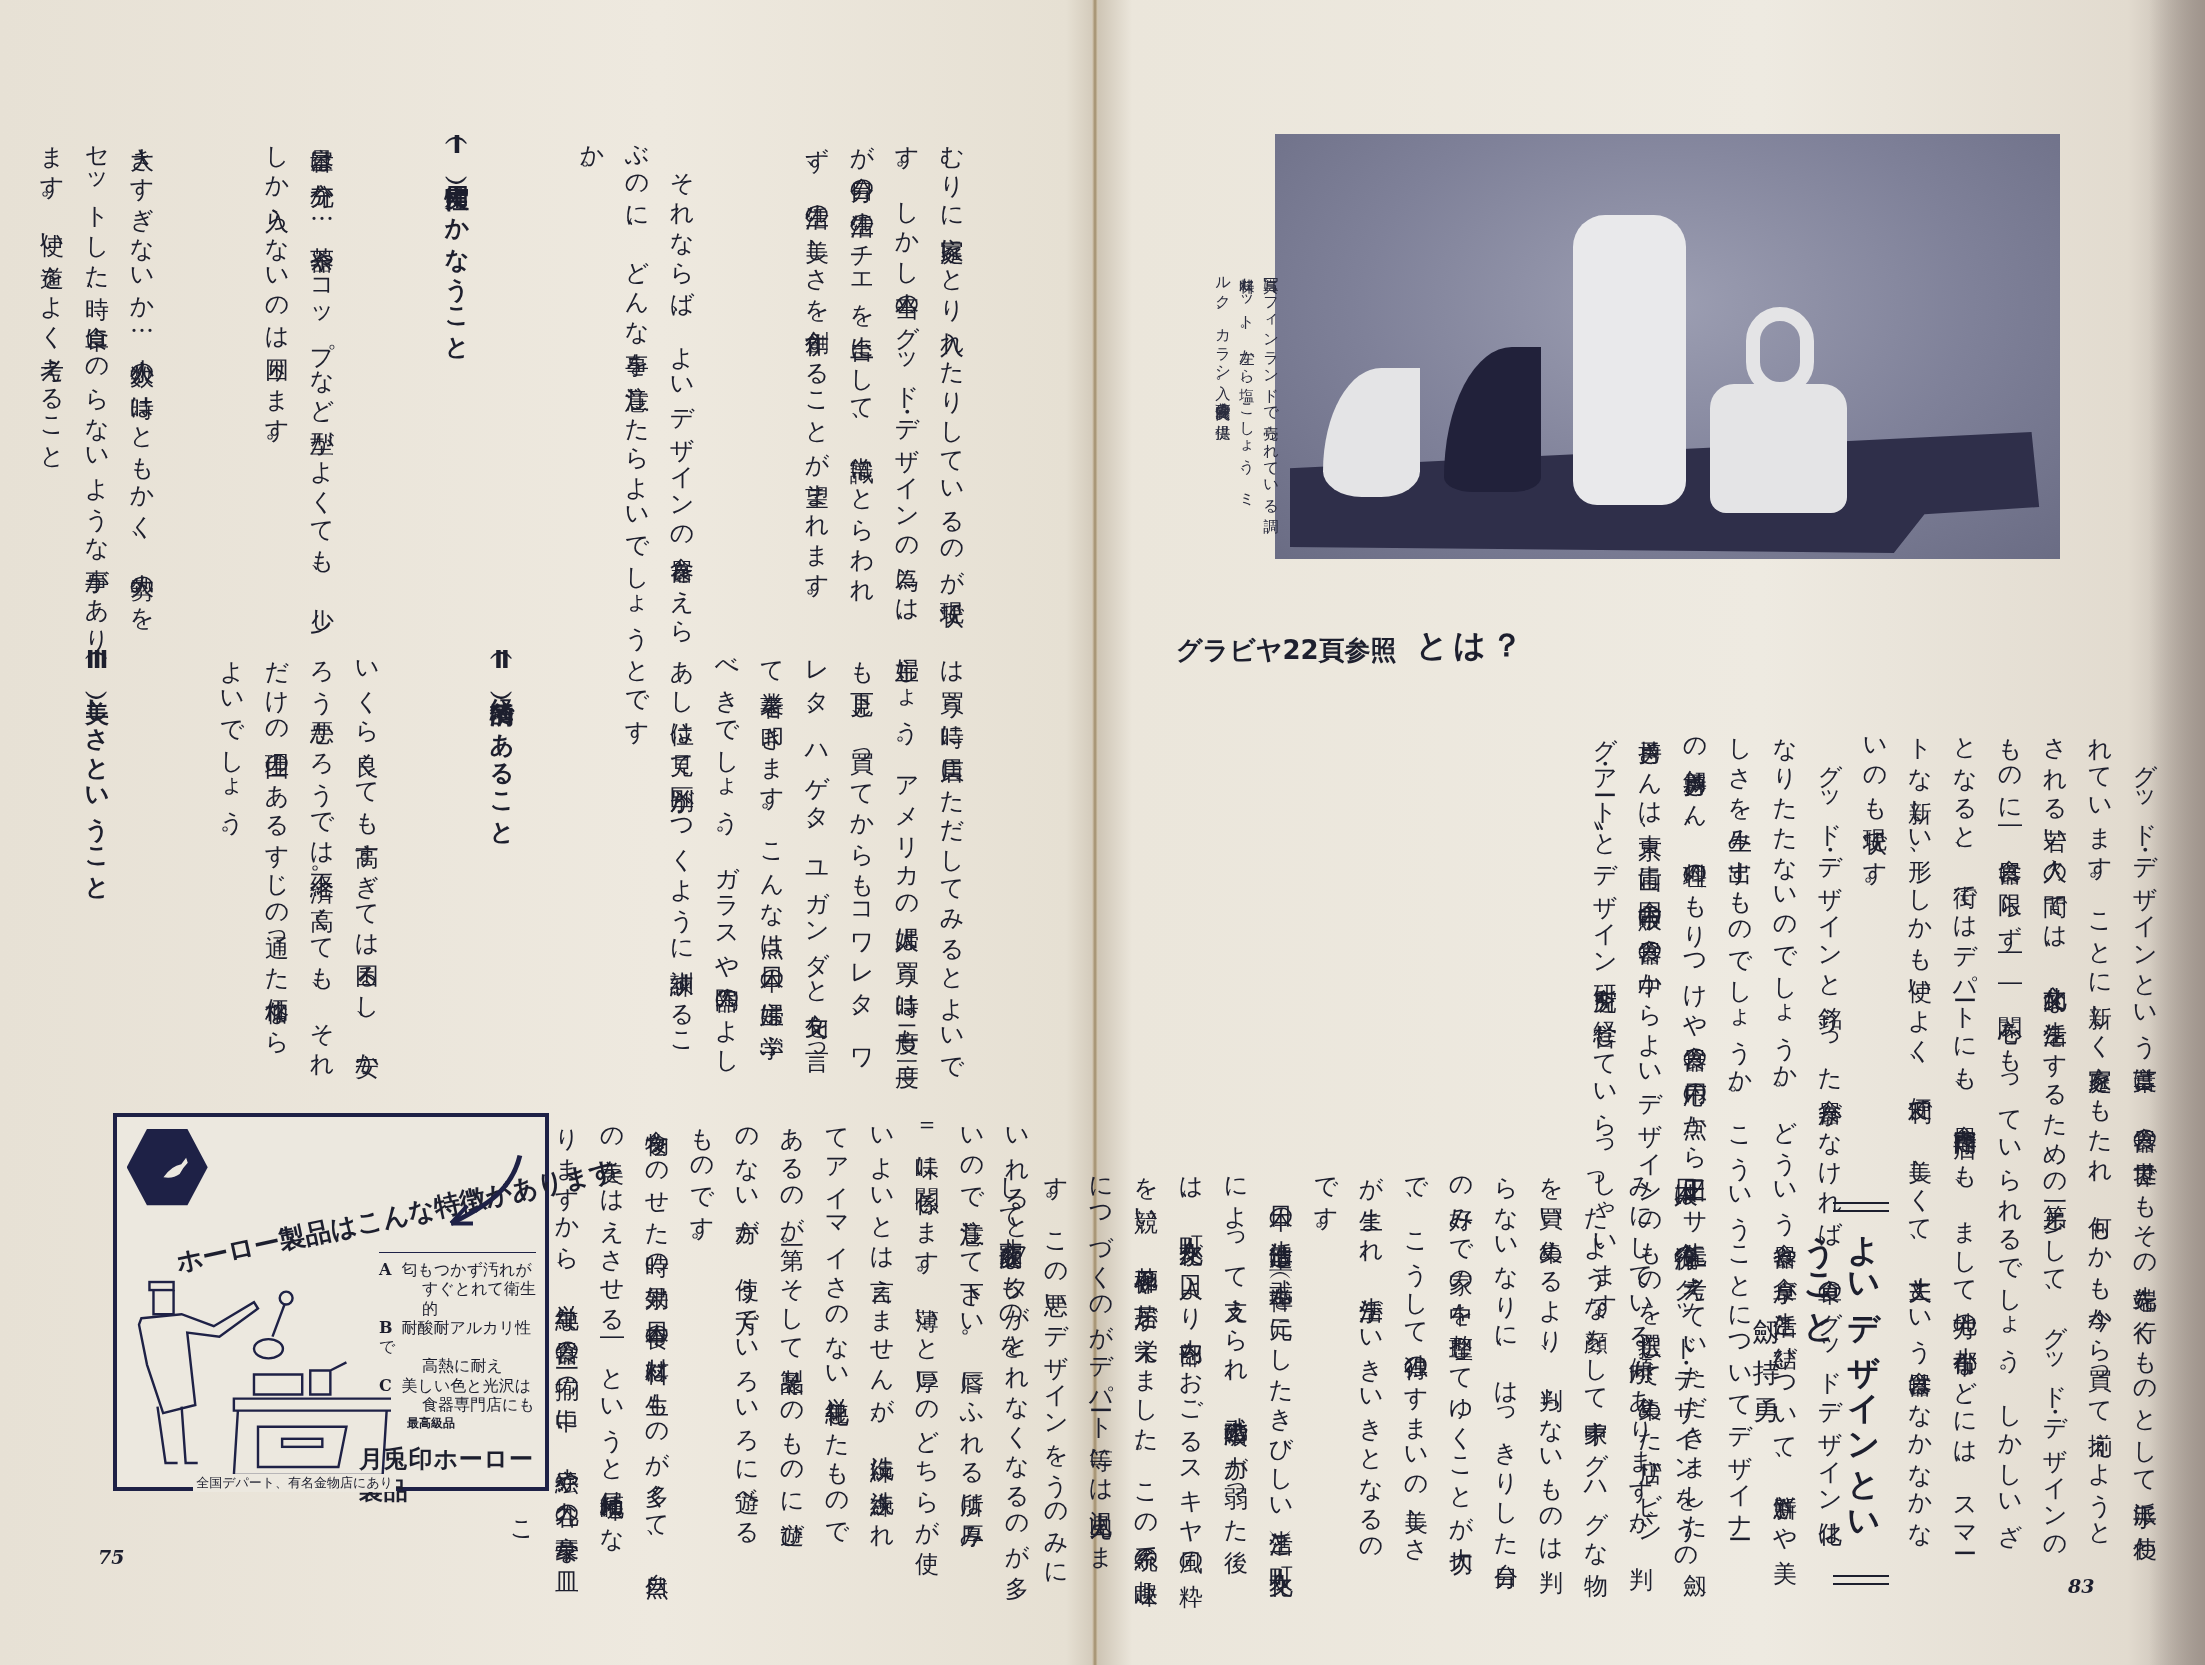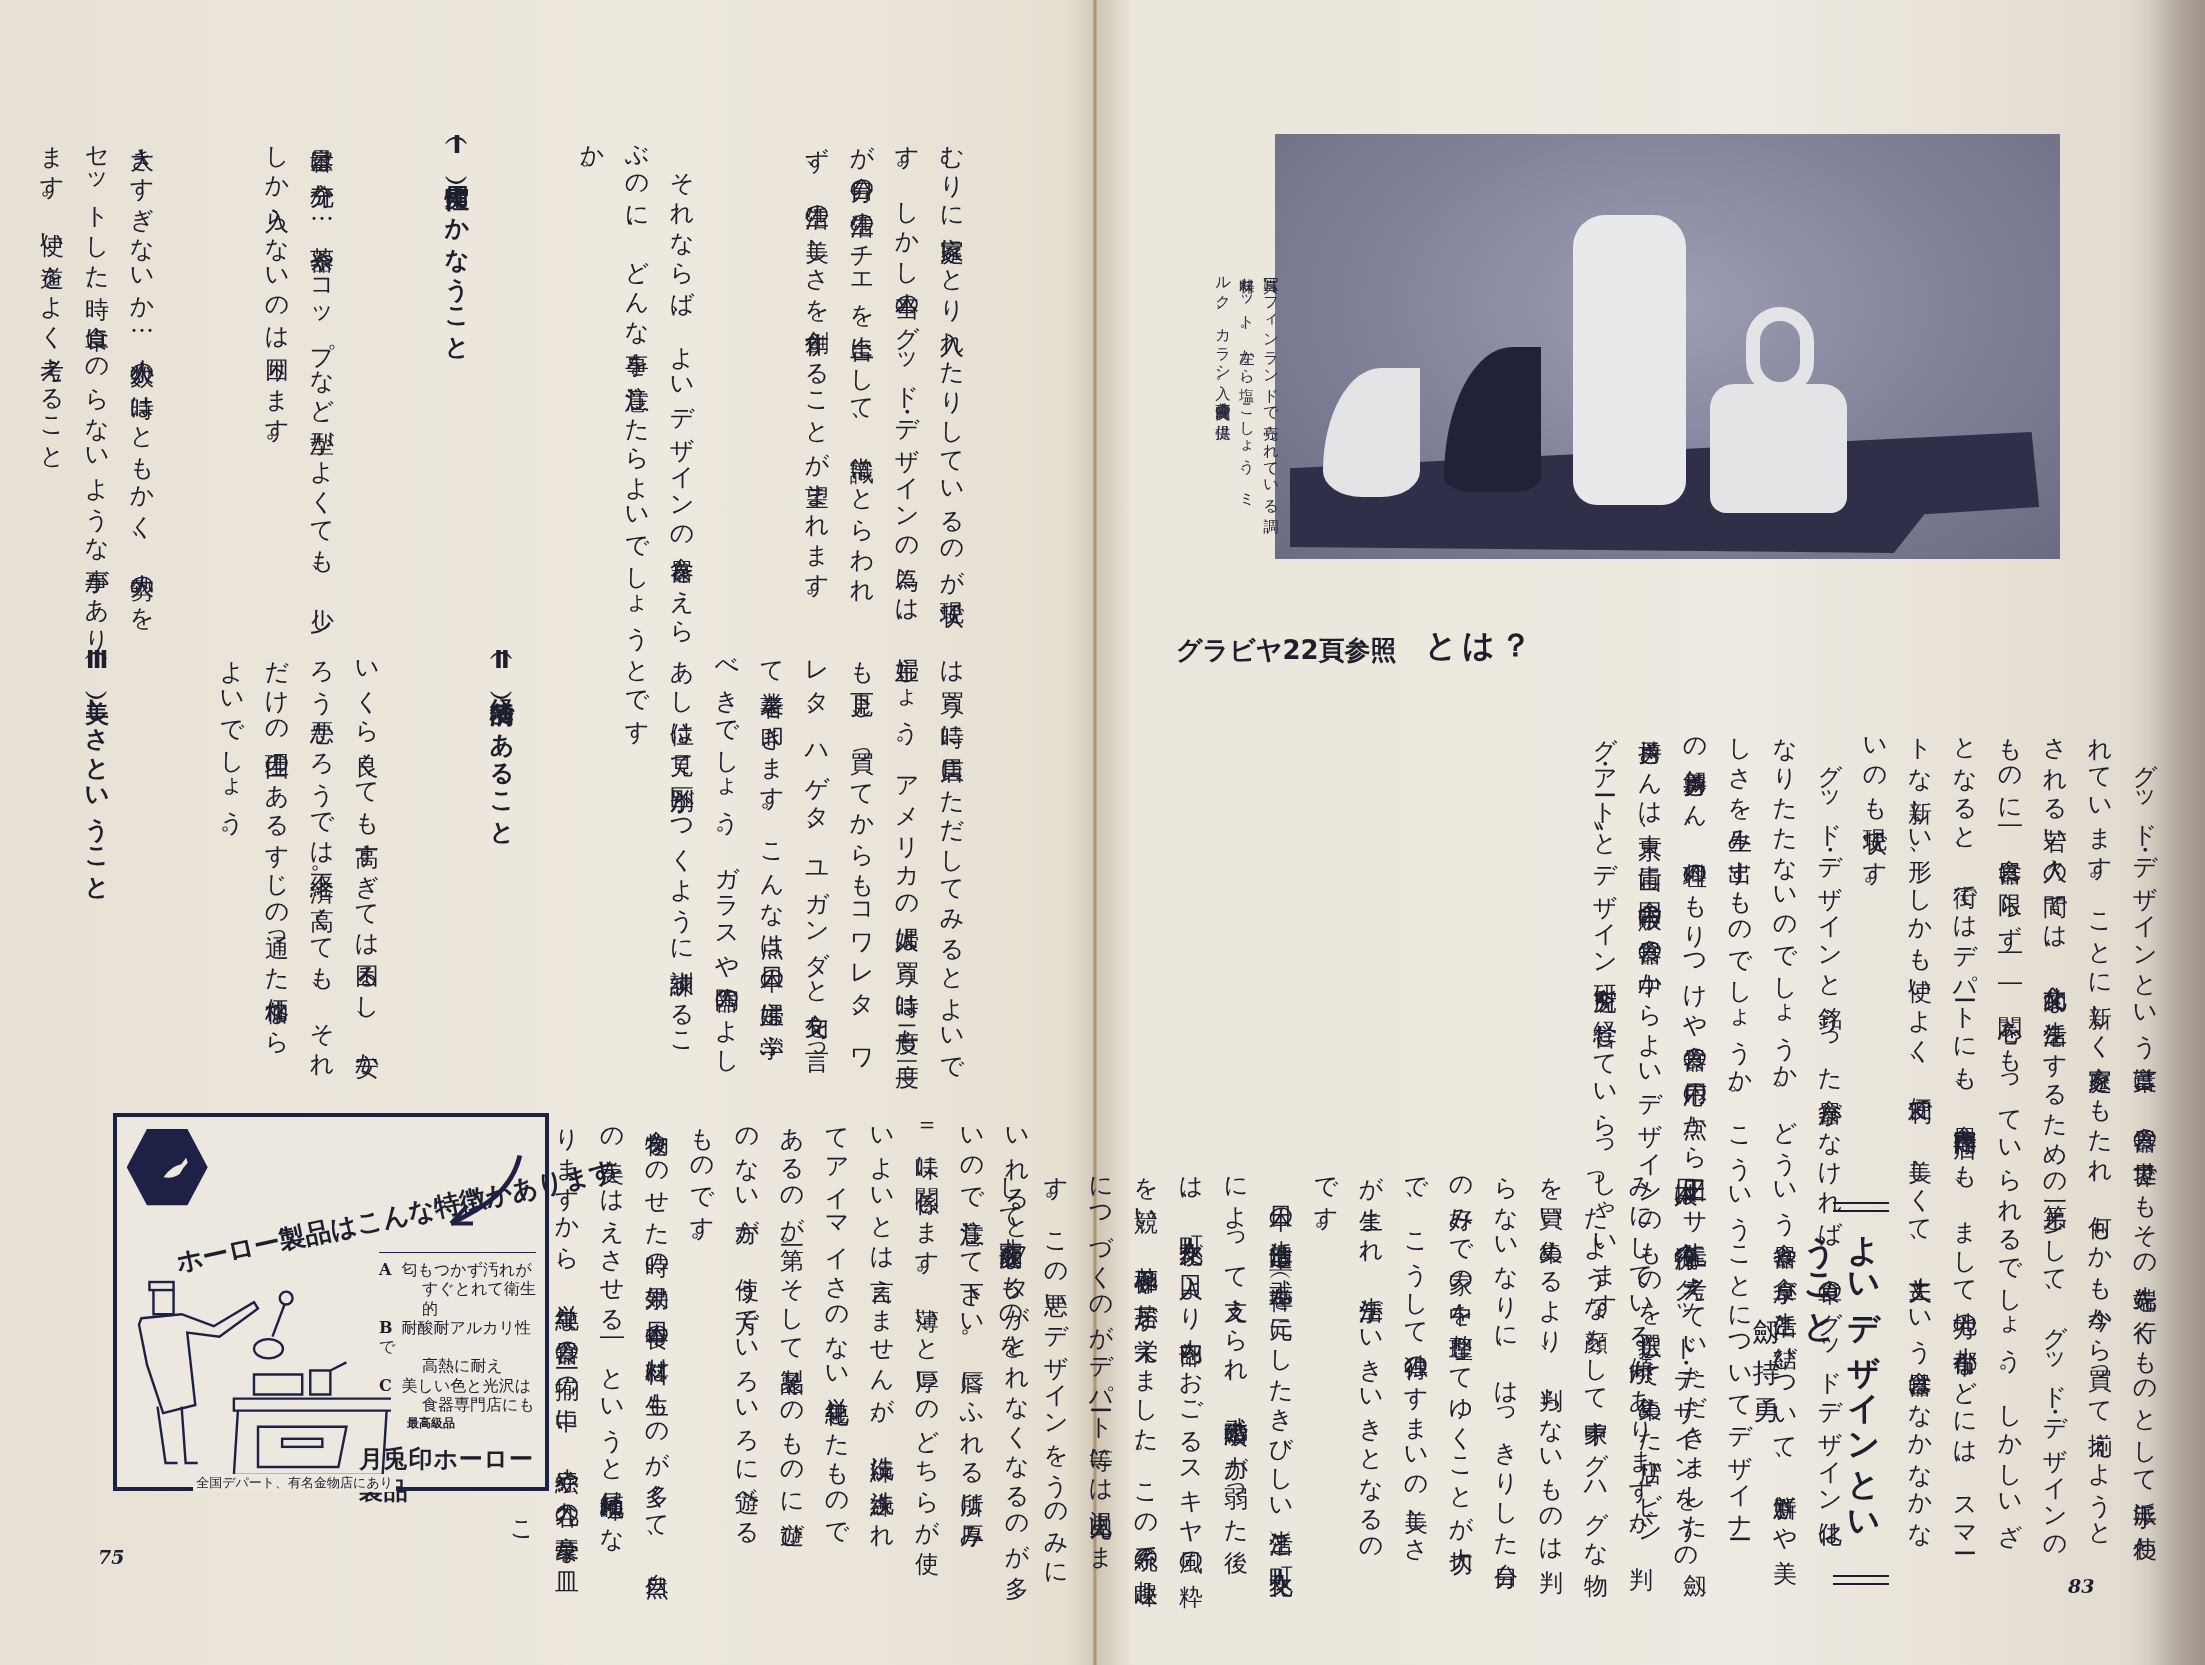--- a/index.html
+++ b/index.html
@@ -23,21 +23,21 @@
   .obj{position:absolute;background:#e4e4e6;}
   .o1{left:48px;top:234px;width:97px;height:129px;border-radius:60% 0 40% 40%/80% 0 20% 20%;}
   .o2{left:169px;top:213px;width:97px;height:145px;background:#21213a;border-radius:70% 0 30% 30%/90% 0 10% 10%;}
   .o3{left:298px;top:81px;width:113px;height:290px;border-radius:32px 32px 24px 24px;background:#e9e9eb;}
   .o4{left:435px;top:250px;width:137px;height:129px;border-radius:24px 24px 16px 16px;}
   .o4h{left:471px;top:173px;width:68px;height:89px;border-radius:36px;background:transparent;border:14.5px solid #e4e4e6;box-sizing:border-box;}
 
   .caption{position:absolute;left:1211px;top:266px;writing-mode:vertical-rl;text-orientation:upright;
            font-size:15.3px;line-height:24px;letter-spacing:0.8px;color:#2a2c3e;white-space:pre-wrap;}
 
-  .heading{position:absolute;left:1176px;top:600px;height:81px;display:flex;align-items:flex-end;gap:28px;}
+  .heading{position:absolute;left:1176px;top:600px;height:81px;display:flex;align-items:flex-end;gap:19px;}
   .heading .ref{font-family:"DejaVu Sans",sans-serif;font-weight:bold;font-size:26px;padding-bottom:13px;}
   .heading .title{font-family:"DejaVu Serif",serif;font-size:63px;font-weight:bold;letter-spacing:3.2px;color:#151630;}
   .heading .suffix{font-family:"DejaVu Sans",sans-serif;font-weight:bold;font-size:32px;padding-bottom:13px;letter-spacing:4.8px;}
 
   .subhead{position:absolute;left:1838px;top:1212px;width:48px;height:354px;writing-mode:vertical-rl;text-orientation:upright;
            font-family:"DejaVu Sans",sans-serif;font-weight:bold;font-size:32px;letter-spacing:3.2px;}
   .rule{position:absolute;height:5.6px;border-top:2.4px solid #1d1f2e;border-bottom:2.4px solid #1d1f2e;}
   .author{position:absolute;left:1748px;top:1297px;writing-mode:vertical-rl;text-orientation:upright;font-size:27px;letter-spacing:40px;}
 
   .pageno{position:absolute;font-family:"DejaVu Serif",serif;font-style:italic;font-weight:bold;font-size:19px;}

